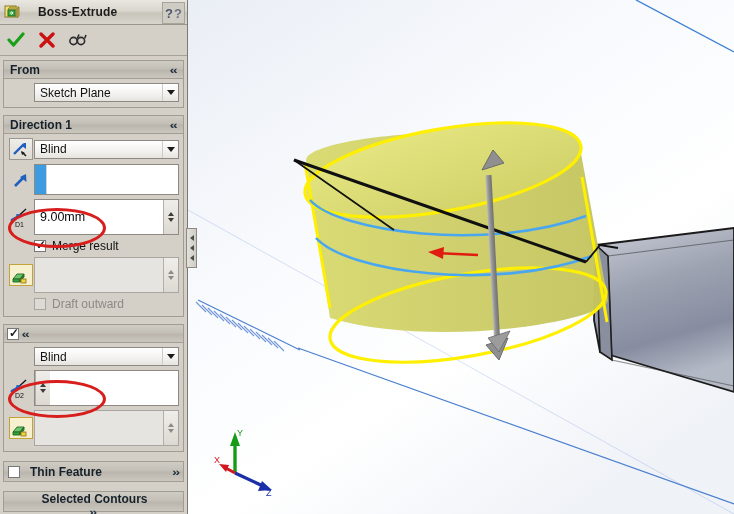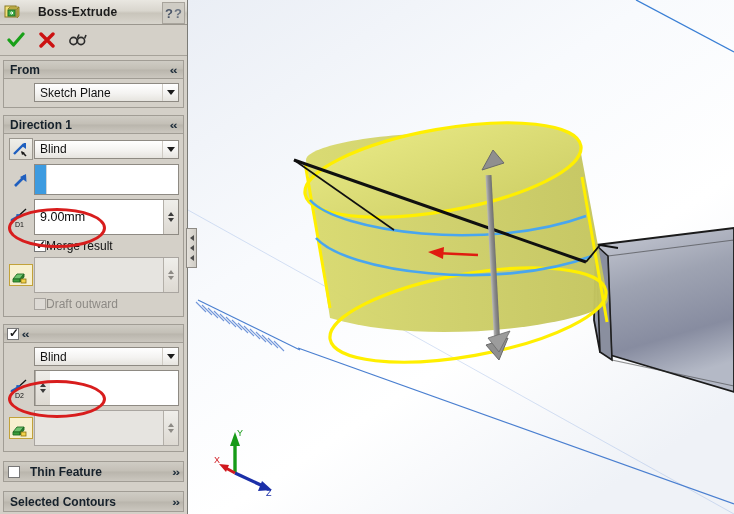--- a/index.html
+++ b/index.html
@@ -117,21 +117,21 @@
 
   .chkrow{display:flex;align-items:center;padding-left:26px;margin-bottom:4px;}
   .cbox{
     width:12px;height:12px;background:#fff;border:1px solid #777;
     position:relative;flex:0 0 12px;box-sizing:border-box;
   }
   .cbox.dis{background:#dddad5;border-color:#a8a49f;}
   .cbox .tick{
     position:absolute;left:1px;top:-2px;font-size:12px;color:#1a1a1a;font-weight:bold;line-height:12px;
   }
-  .chklabel{font-size:12px;color:#111;text-align:center;}
+  .chklabel{margin-left:6px;font-size:12px;color:#111;text-align:center;}
   .chklabel.dis{color:#8d8a85;}
 
   
   .sec-collapsed{
     margin:6px 3px 0 3px;
     height:21px;
     background:linear-gradient(to bottom,#cfccc4 0%,#c3bfb6 48%,#b9b5ac 52%,#cbc7bf 100%);
     border:1px solid #a19d95;
     display:flex;align-items:center;padding:0 4px;box-sizing:border-box;
   }
@@ -372,21 +372,21 @@
 
       </div>
     </div>
 
     <div class="sec-collapsed" style="margin-top:9px;">
       <span class="cbox"></span>
       <span class="cap">Thin Feature</span>
       <span class="chev">»</span>
     </div>
 
-    <div class="sec-collapsed" style="margin-top:9px;">
+    <div class="sec-collapsed" style="margin-top:9px;flex-direction:column;">
       <span class="cap" style="padding-left:2px;">Selected Contours</span>
       <span class="chev">»</span>
     </div>
 
     <div class="redoval" style="left:8px;top:208px;width:92px;height:34px;"></div>
     <div class="redoval" style="left:8px;top:380px;width:92px;height:32px;"></div>
 
   </div>
 
   <div id="splitter">

